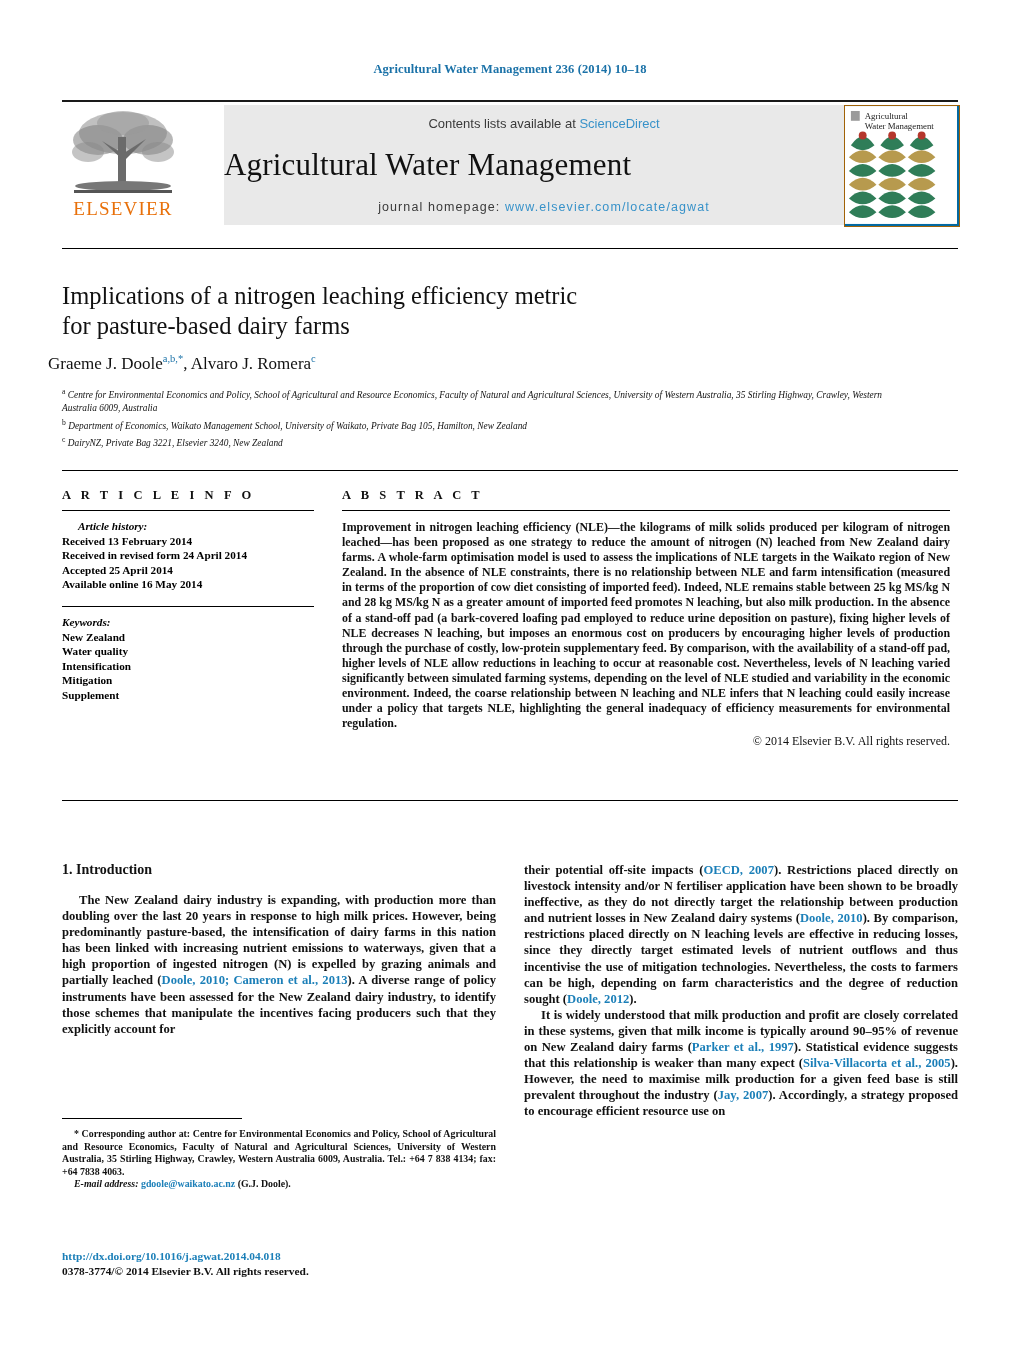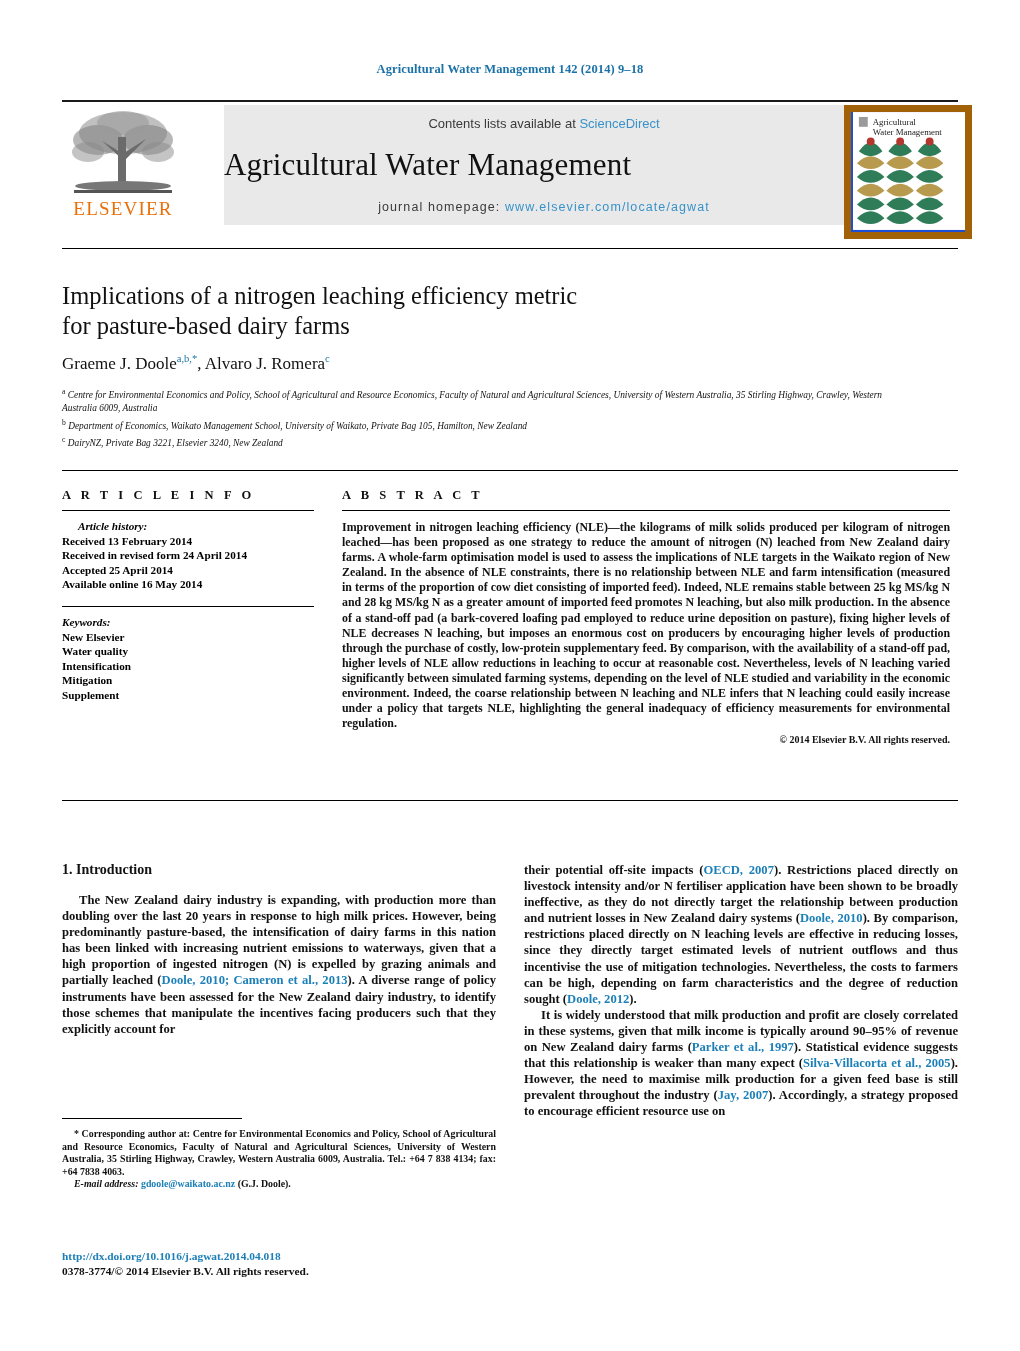--- a/index.html
+++ b/index.html
@@ -106,45 +106,44 @@
     color: #3a3a3a;
   }
   .mast-home .url {
     color: #3892c9;
   }
   .mast-right {
     position: absolute;
     left: 782px; top: 3px;
     width: 114px;
     height: 120px;
-    border: 7px solid #a16207;
-    background: #1d4ed8;
+    border: 1px solid #a16207;
+    background: #0369a1;
     overflow: hidden;
-    text-align: right;
   }
 
   
   .title-rule {
     position: absolute;
     left: 62px; top: 248px;
     width: 896px;
     height: 0;
     border-top: 1px solid #000000;
   }
   .art-title {
     position: absolute;
     left: 62px; top: 281px;
     width: 700px;
     font-size: 24.5px;
     line-height: 30px;
     color: #111111;
   }
   .authors {
     position: absolute;
-    left: 62px; top: 353px;
+    left: 48px; top: 353px;
     width: 700px;
     font-size: 17px;
     color: #111111;
   }
   .authors sup, .art-title sup {
     color: #1b72a8;
     font-size: 10.5px;
     vertical-align: super;
   }
   .affils {
@@ -265,23 +264,23 @@
   .abs-body {
     margin-top: 9px;
     font-size: 11.9px;
     line-height: 15.1px;
     text-align: justify;
     font-weight: bold;
     color: #111;
   }
   .abs-copy {
     margin-top: 3px;
-    font-size: 10px;
+    font-size: 12px;
     text-align: right;
-    font-weight: bold;
+    font-weight: normal;
     color: #111;
   }
 
   
   .body-left {
     position: absolute;
     left: 62px; top: 862px;
     width: 434px;
   }
   .body-right {
@@ -346,21 +345,21 @@
   .doi-block .issn {
     color: #111;
     display: block;
   }
 </style>
 </head>
 <body>
 
 <div class="page">
 
-  <div class="runninghead">Agricultural Water Management 142 (2014) 9–18</div>
+  <div class="runninghead">Agricultural Water Management 236 (2014) 10–18</div>
 
   <div class="masthead">
 
     <div class="mast-left">
       <svg class="elsevier-tree" viewBox="0 0 110 92">
         <g fill="#5d5d5d">
           <ellipse cx="55" cy="26" rx="44" ry="21" fill="#8d8d8d" opacity="0.55"></ellipse>
           <ellipse cx="30" cy="33" rx="25" ry="15" fill="#7c7c7c" opacity="0.55"></ellipse>
           <ellipse cx="80" cy="33" rx="25" ry="15" fill="#7c7c7c" opacity="0.55"></ellipse>
           <ellipse cx="55" cy="16" rx="26" ry="12" fill="#9a9a9a" opacity="0.6"></ellipse>
@@ -457,21 +456,21 @@
     <div class="info-block">
       <span class="lbl">Article history:</span>
       <span>Received 13 February 2014</span><br>
       <span>Received in revised form 24 April 2014</span><br>
       <span>Accepted 25 April 2014</span><br>
       <span>Available online 16 May 2014</span>
     </div>
     <div class="info-sep"></div>
     <div class="kw-block">
       <span class="lbl">Keywords:</span>
-      <span>New Elsevier</span><br>
+      <span>New Zealand</span><br>
       <span>Water quality</span><br>
       <span>Intensification</span><br>
       <span>Mitigation</span><br>
       <span>Supplement</span>
     </div>
   </div>
 
   <div class="col-abs">
     <div class="sec-head">A B S T R A C T</div>
     <div class="hr-thin"></div>

